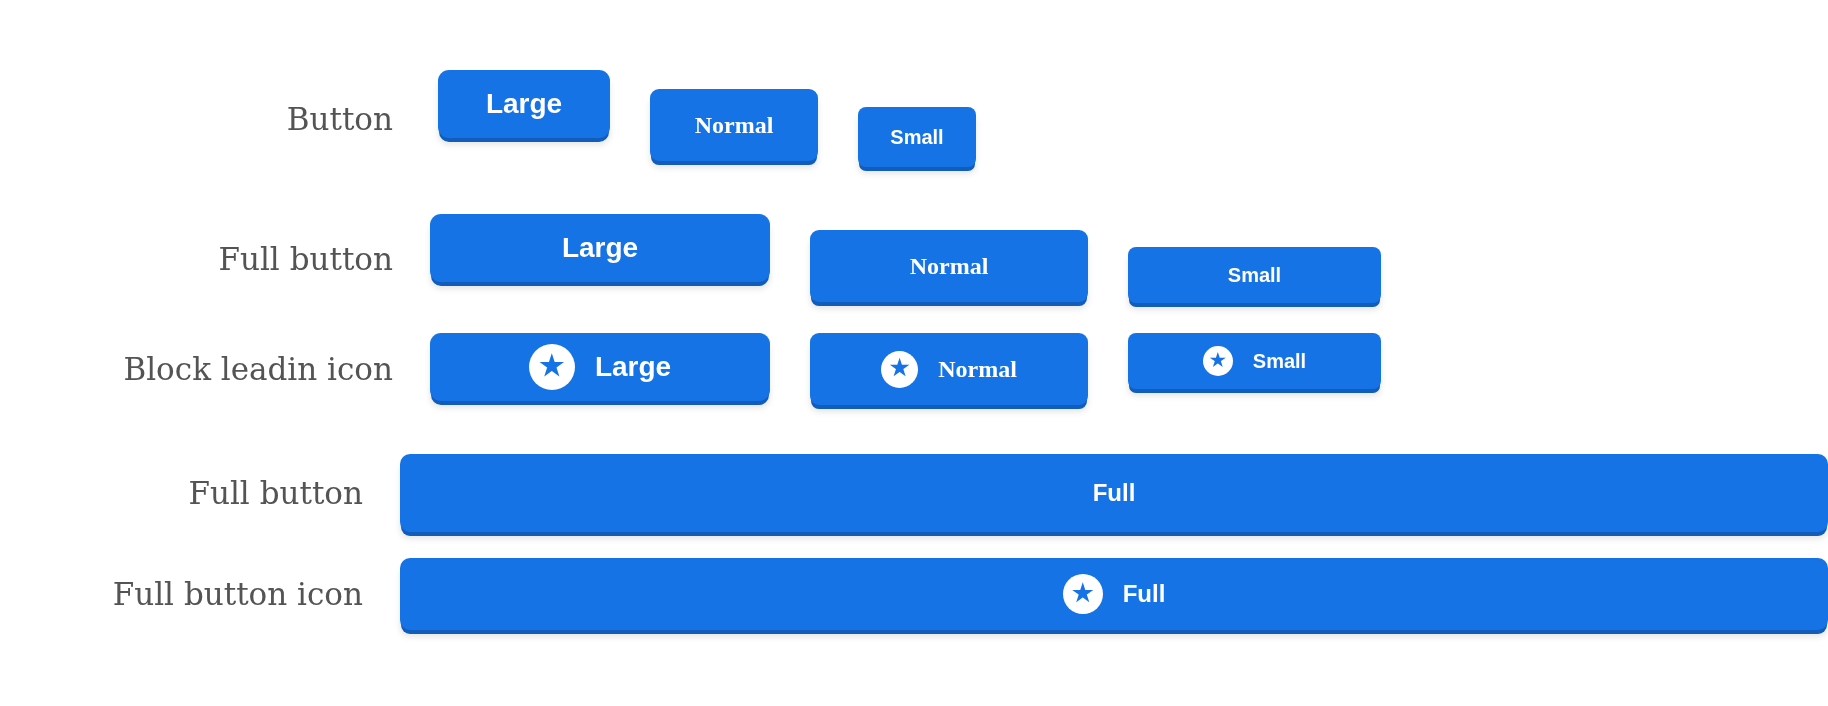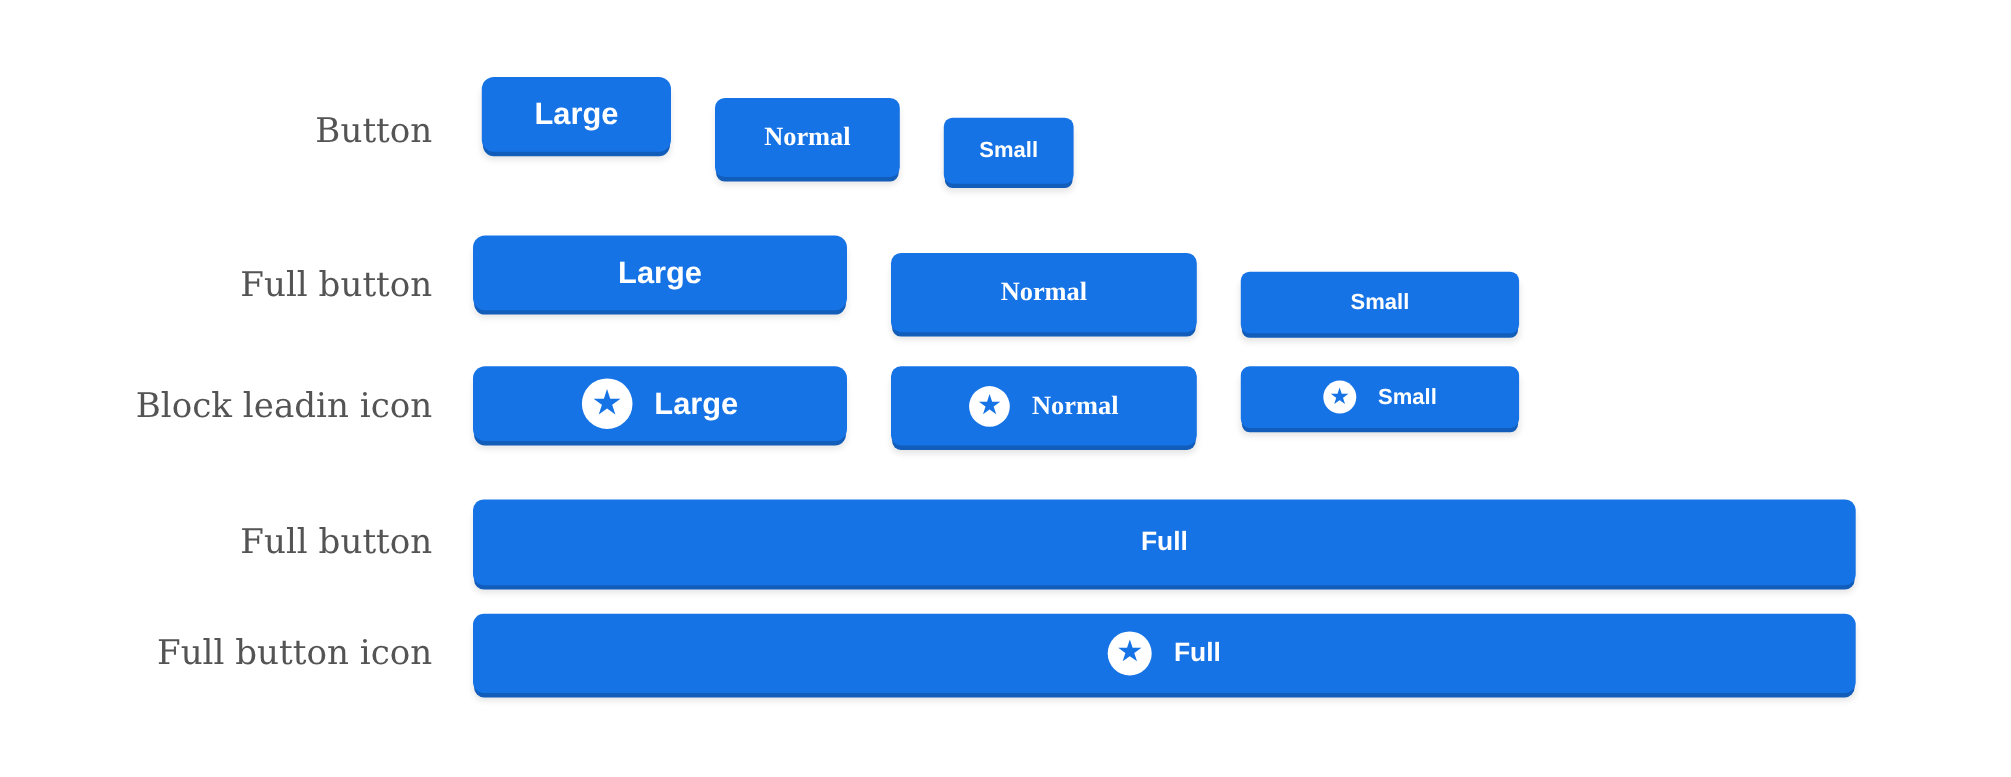--- a/index.html
+++ b/index.html
@@ -48,21 +48,21 @@
   .r1 .small  { width: 118px; height: 60px; margin-top: 37px; }
 
   
   .r2 .large,  .r3 .large  { width: 340px; }
   .r2 .normal, .r3 .normal { width: 278px; }
   .r2 .small,  .r3 .small  { width: 253px; }
   .r2 .normal { margin-top: 16px; }
   .r2 .small  { margin-top: 33px; }
 
   
-  .btn.full { width: 1257px; height: 78px; font-size: 24px; border-radius: 10px; align-items: center; }
+  .btn.full { width: 1428px; height: 78px; font-size: 24px; border-radius: 10px; align-items: center; }
   .r5 .btn.full { height: 72px; }
 
   .icon-circle {
     background: #ffffff; color: #1673E6;
     border-radius: 50%;
     display: flex; align-items: center; justify-content: center;
     margin-right: 20px;
     flex: 0 0 auto;
   }
   .icon-circle .star { line-height: 1; position: relative; top: -1px; }

